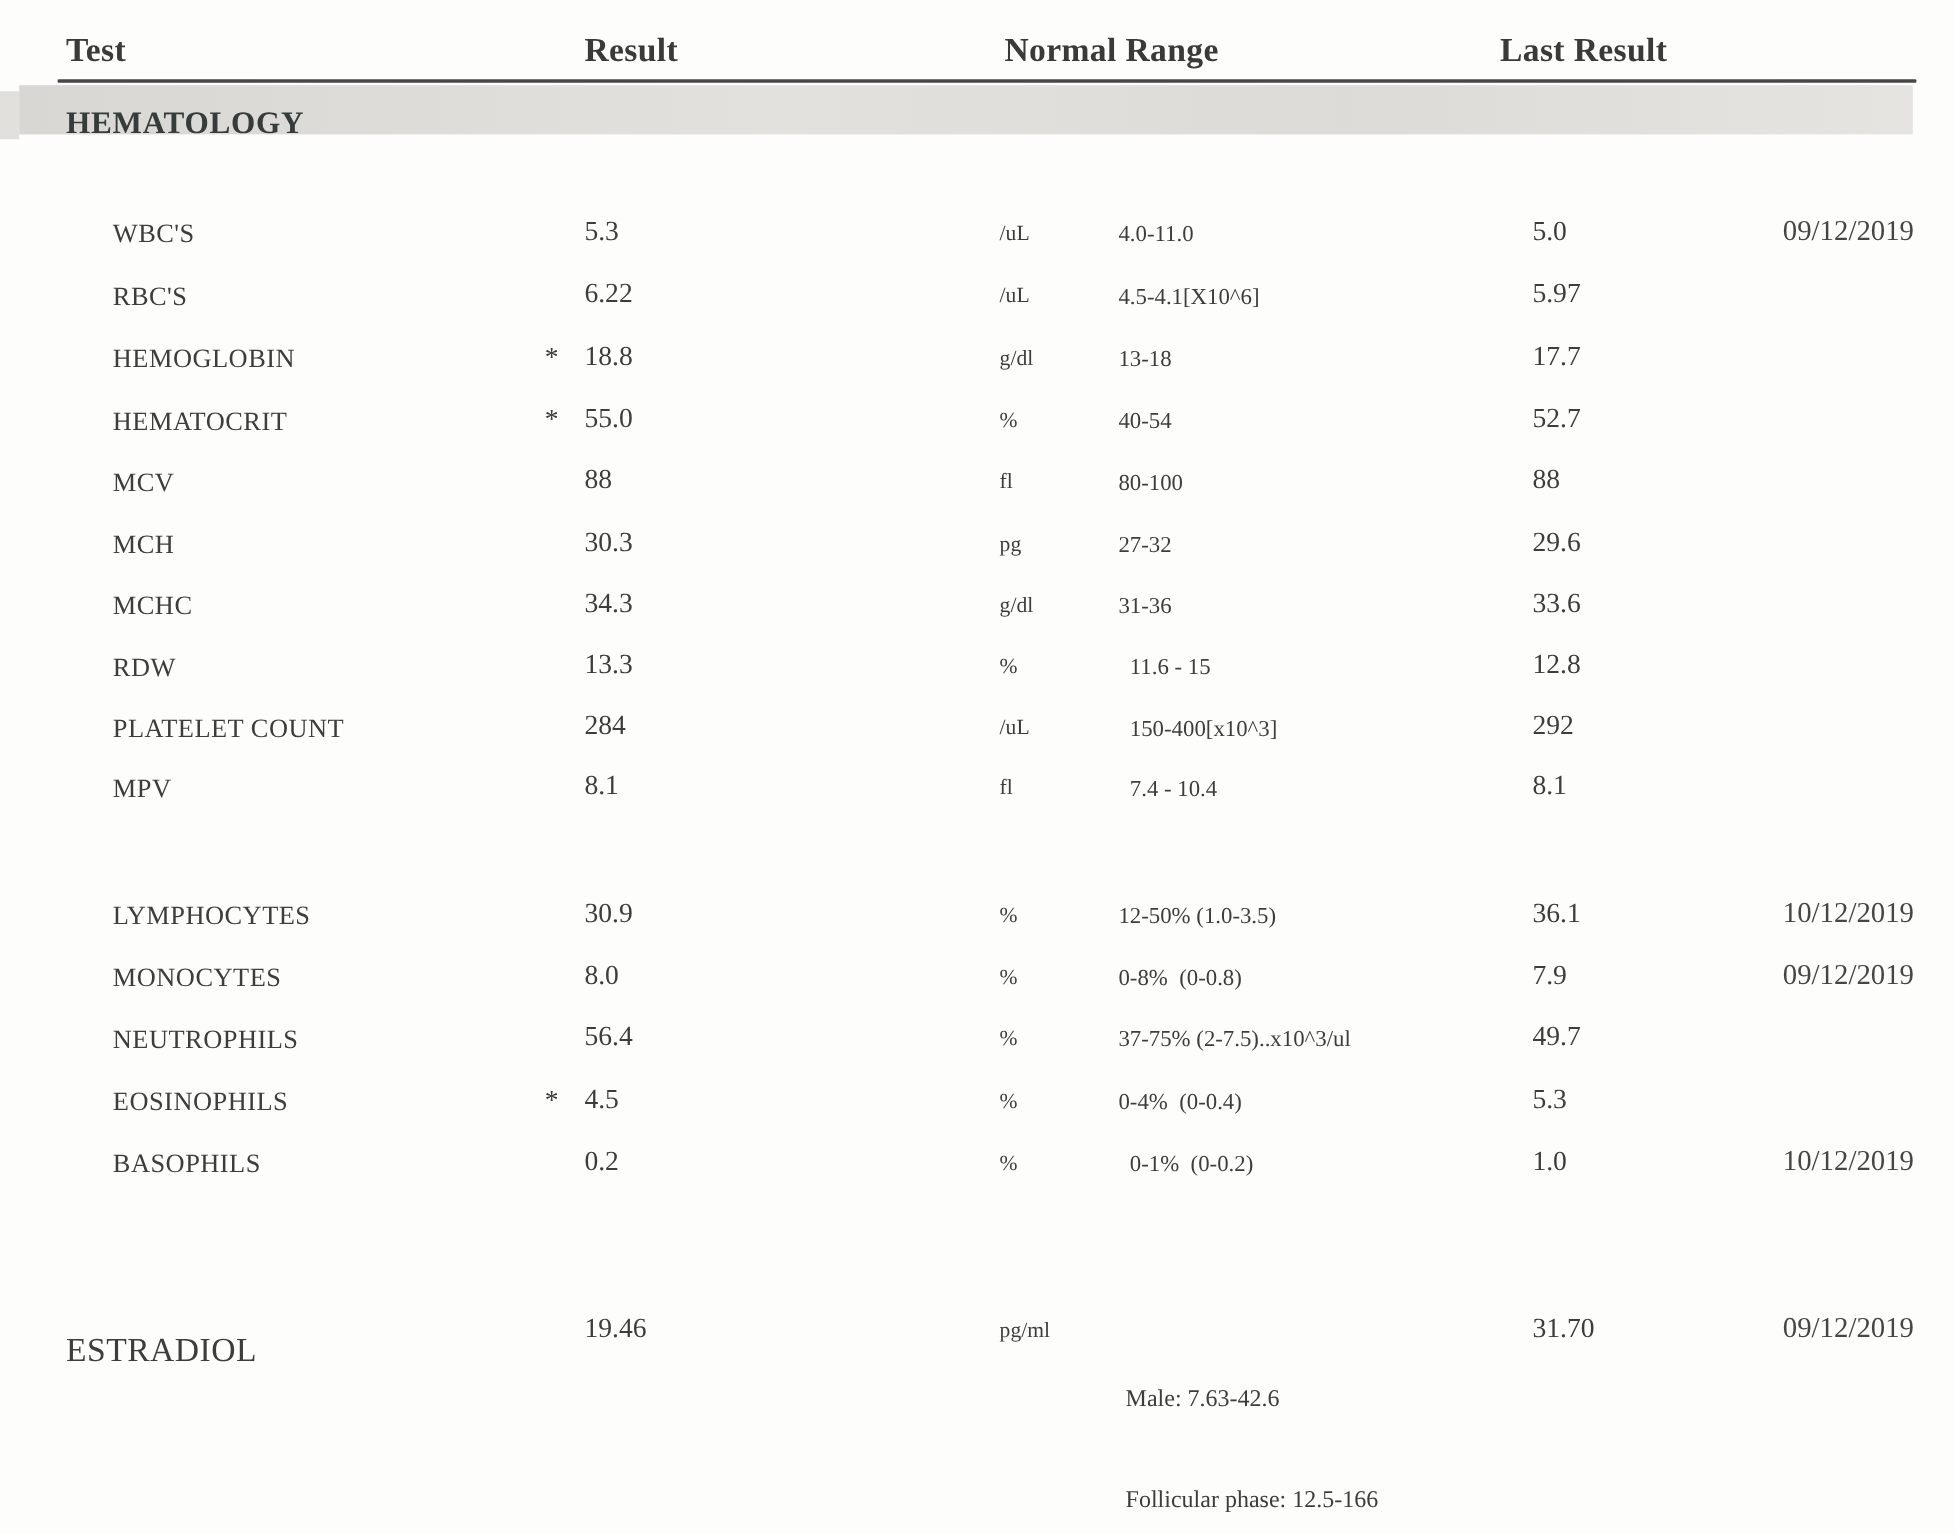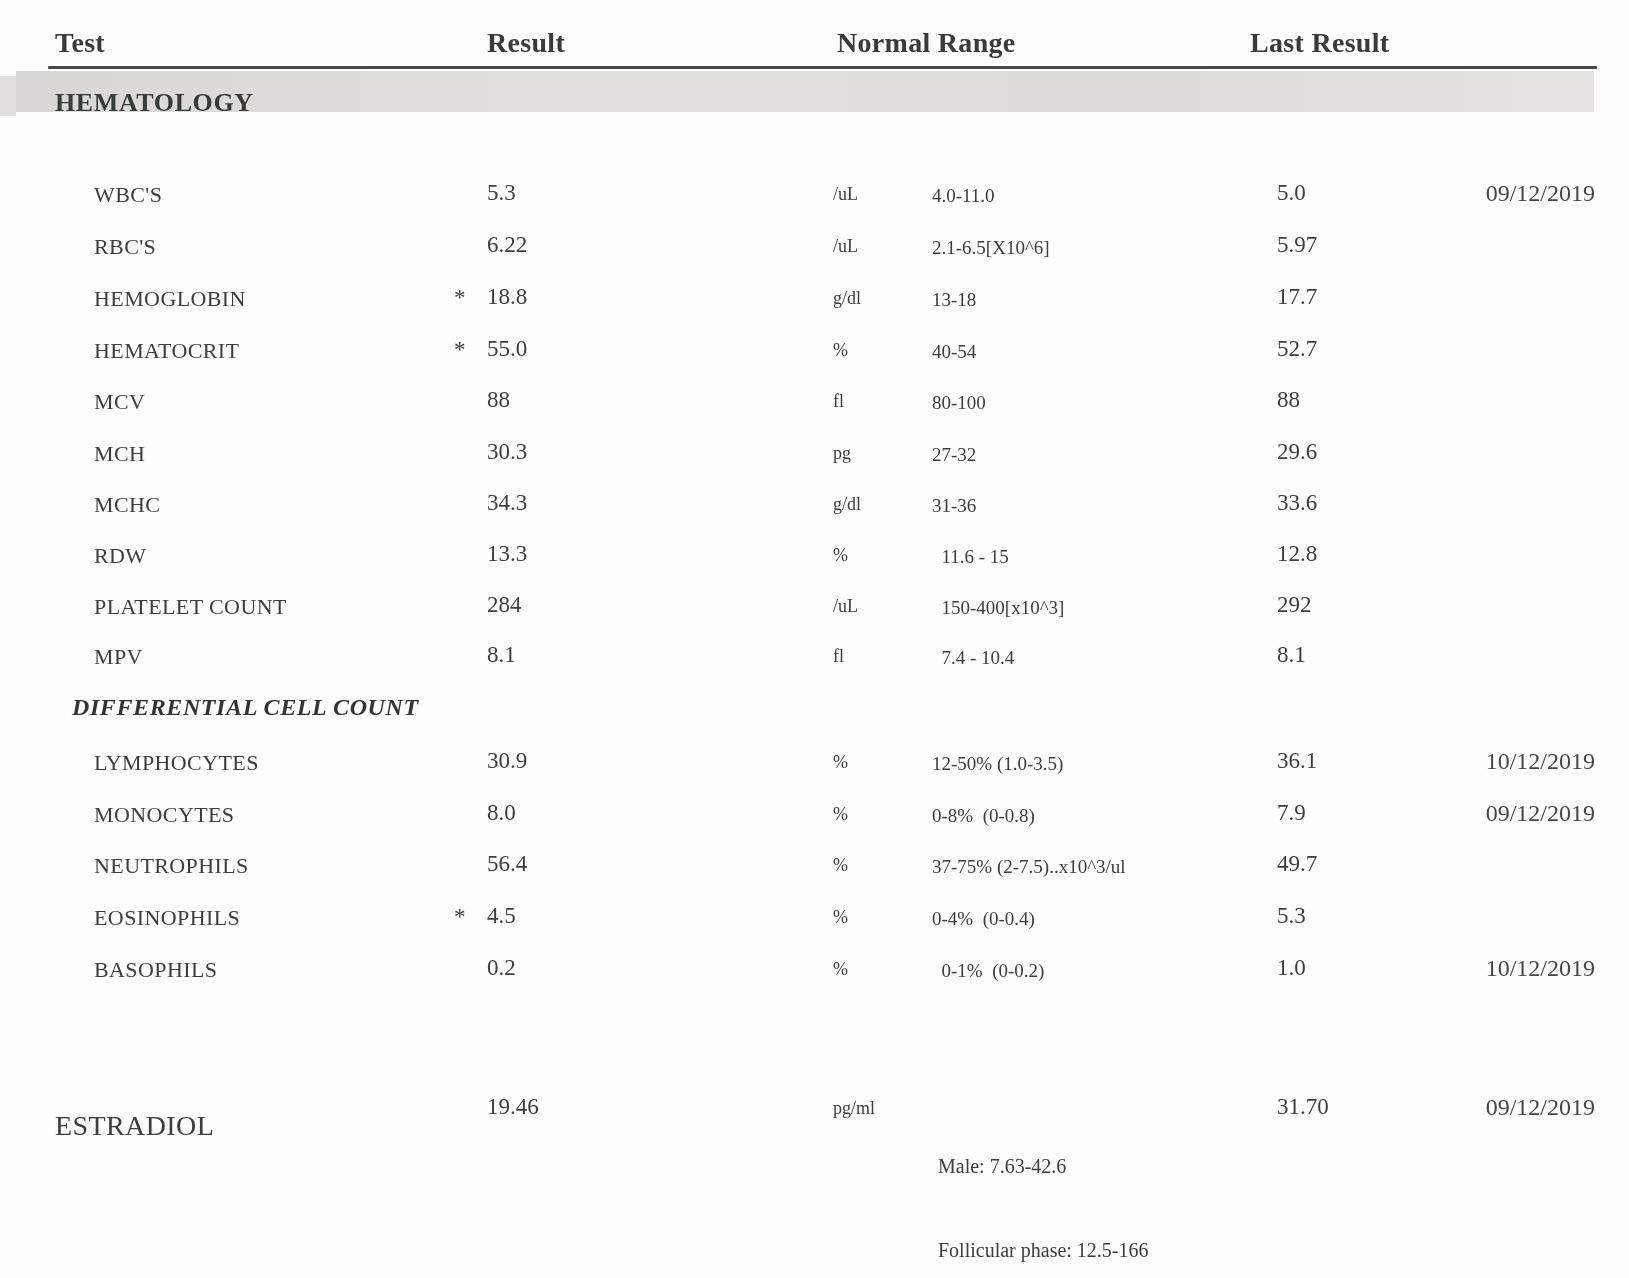--- a/index.html
+++ b/index.html
@@ -55,21 +55,21 @@
     <span class="c range">4.0-11.0</span>
     <span class="c last">5.0</span>
     <span class="c date">09/12/2019</span>
   </div>
 
   <div class="row" style="top:232px">
     <span class="c name">RBC'S</span>
     <span class="c flag"></span>
     <span class="c result">6.22</span>
     <span class="c unit">/uL</span>
-    <span class="c range">2.1-6.5[X10^6]</span>
+    <span class="c range">4.5-4.1[X10^6]</span>
     <span class="c last">5.97</span>
     <span class="c date"></span>
   </div>
 
   <div class="row" style="top:284px">
     <span class="c name">HEMOGLOBIN</span>
     <span class="c flag">*</span>
     <span class="c result">18.8</span>
     <span class="c unit">g/dl</span>
     <span class="c range">13-18</span>
@@ -140,21 +140,20 @@
   <div class="row" style="top:642px">
     <span class="c name">MPV</span>
     <span class="c flag"></span>
     <span class="c result">8.1</span>
     <span class="c unit">fl</span>
     <span class="c range">  7.4 - 10.4</span>
     <span class="c last">8.1</span>
     <span class="c date"></span>
   </div>
 
-  <div class="subsection italic" style="top:694px">DIFFERENTIAL CELL COUNT</div>
 
   <div class="row" style="top:748px">
     <span class="c name">LYMPHOCYTES</span>
     <span class="c flag"></span>
     <span class="c result">30.9</span>
     <span class="c unit">%</span>
     <span class="c range">12-50% (1.0-3.5)</span>
     <span class="c last">36.1</span>
     <span class="c date">10/12/2019</span>
   </div>

